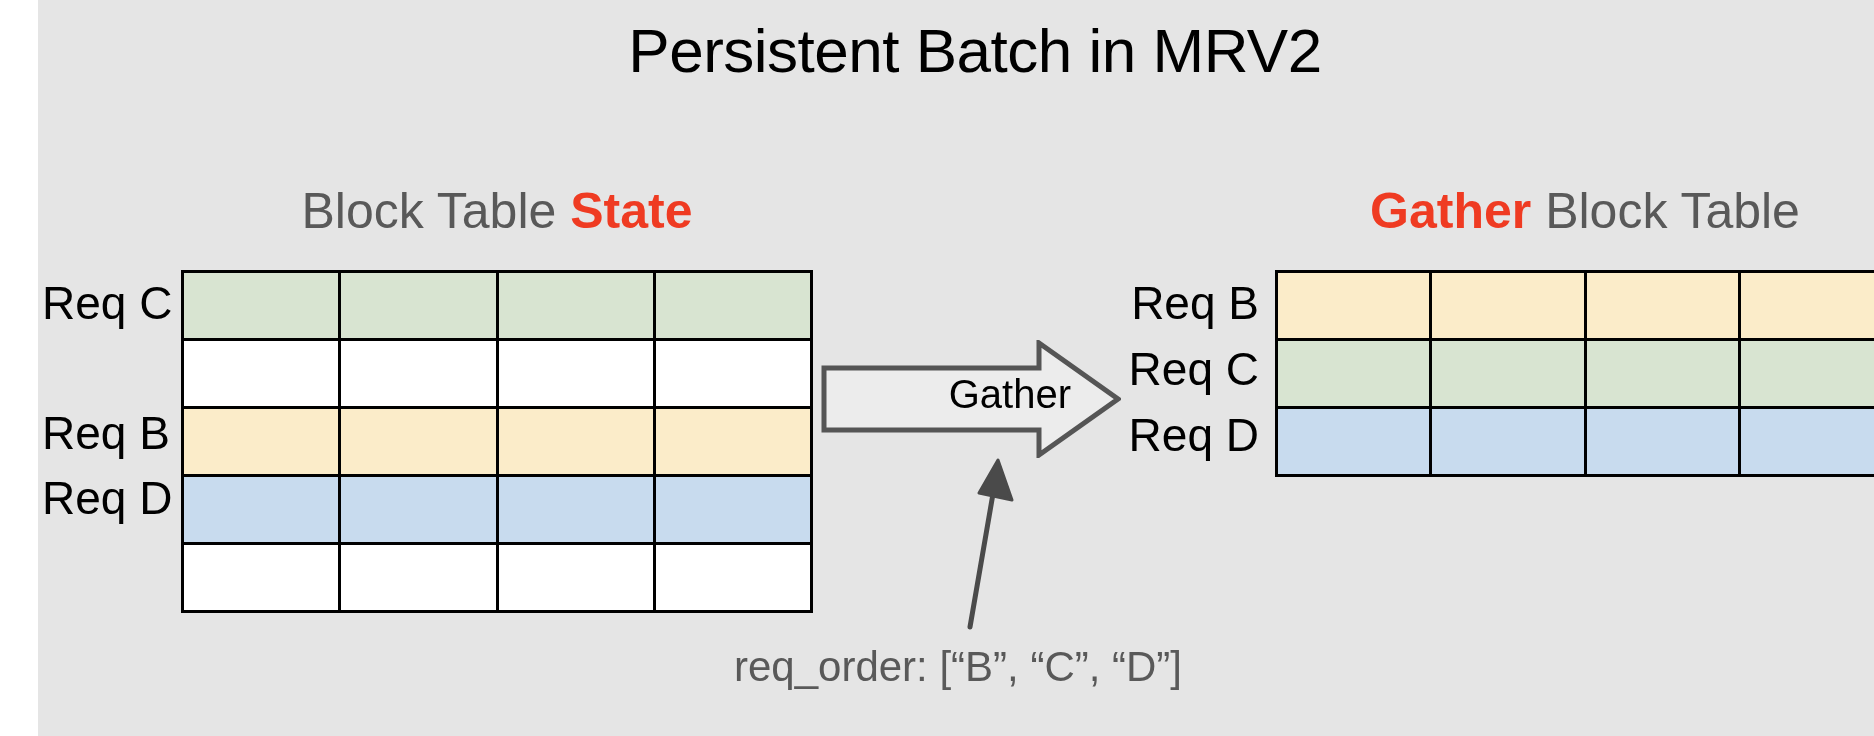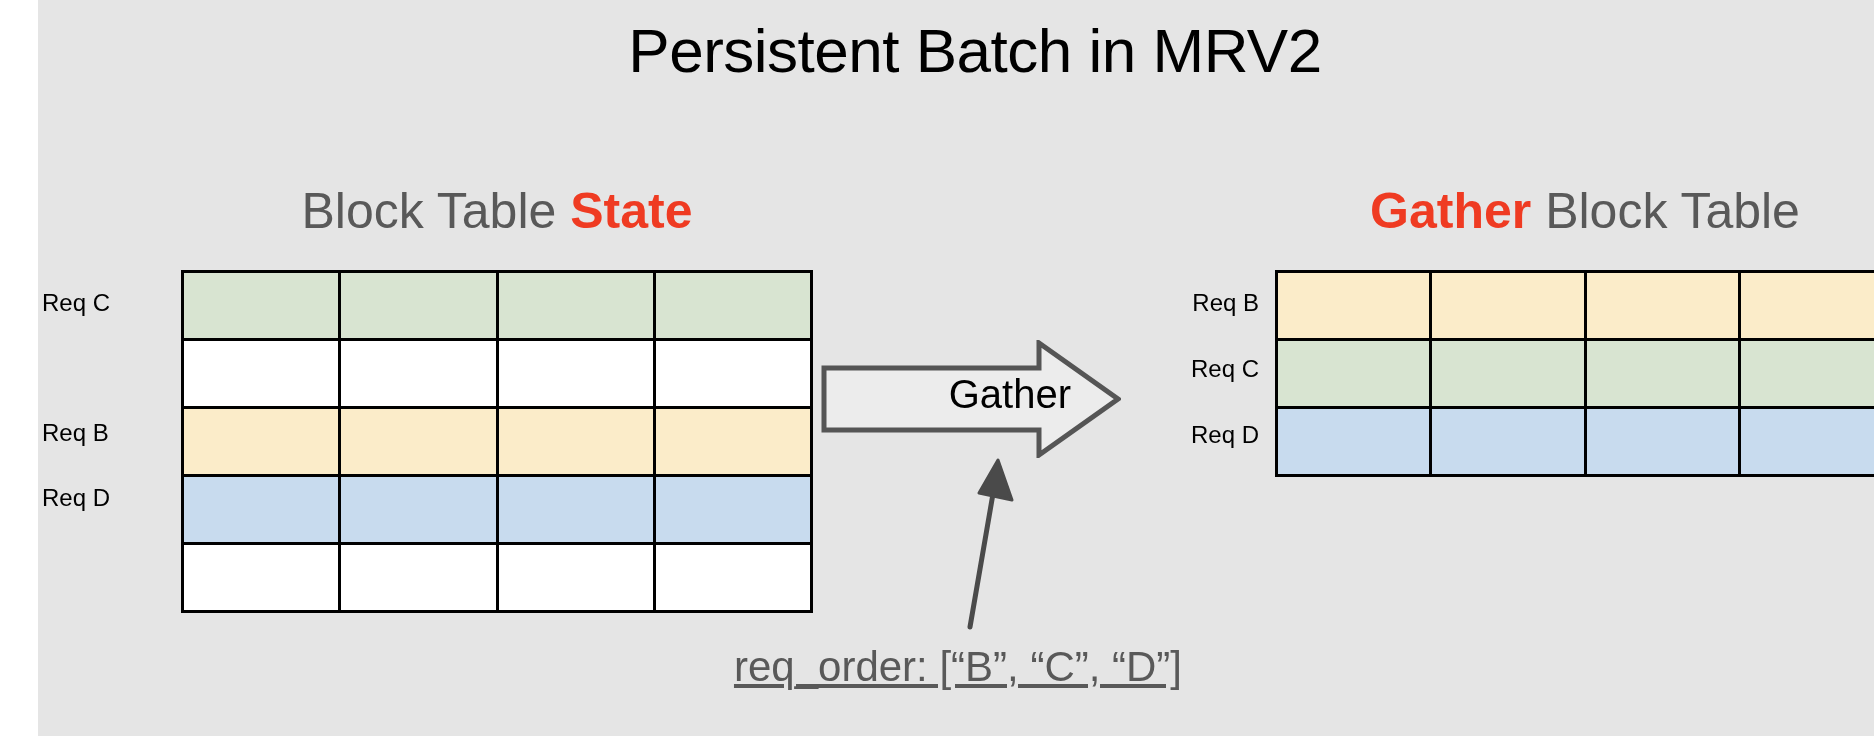--- a/index.html
+++ b/index.html
@@ -66,21 +66,21 @@
     background: #ffffff;
   }
   #table-left  { left: 143px; top: 270px; width: 632px; height: 326px; }
   #table-left td { height: 65px; }
   #table-right { left: 1237px; top: 270px; width: 620px; height: 198px; }
   #table-right td { height: 65px; }
 
   
   .row-label {
     position: absolute;
-    font-size: 24px;
+    font-size: 46px;
     line-height: 40px;
     color: #000000;
     white-space: nowrap;
   }
   .row-label.left  { left: 4px;    width: 128px; text-align: left; }
   .row-label.right { left: 1079px; width: 142px; text-align: right; }
 
   
   #gather-arrow {
     position: absolute;
@@ -112,21 +112,20 @@
   #req-order-caption {
     position: absolute;
     left: 430px;
     top: 640px;
     width: 980px;
     text-align: center;
     font-size: 42px;
     line-height: 54px;
     color: #595959;
     white-space: nowrap;
-    text-decoration: underline;
   }
 </style>
 </head>
 <body>
 
 <div id="canvas">
 
   <div id="page-title">Persistent Batch in MRV2</div>
 
   <div id="heading-left" class="section-heading"><span>Block Table </span><span class="accent">State</span></div>

